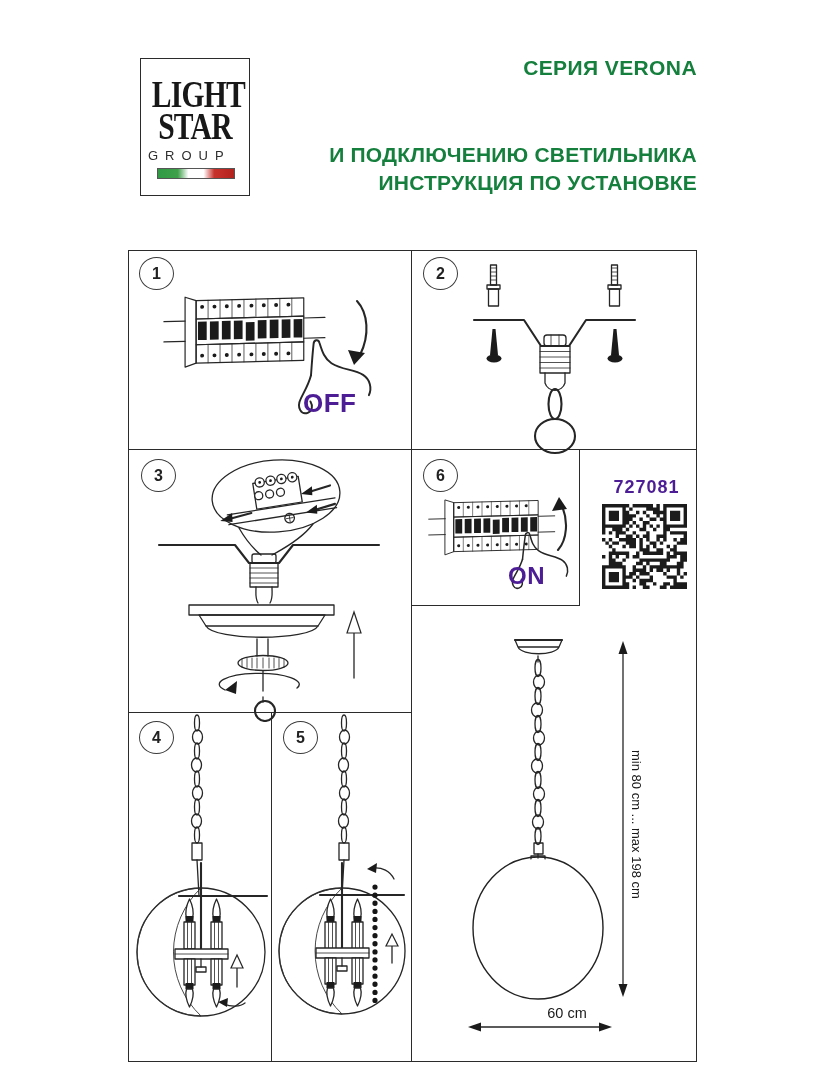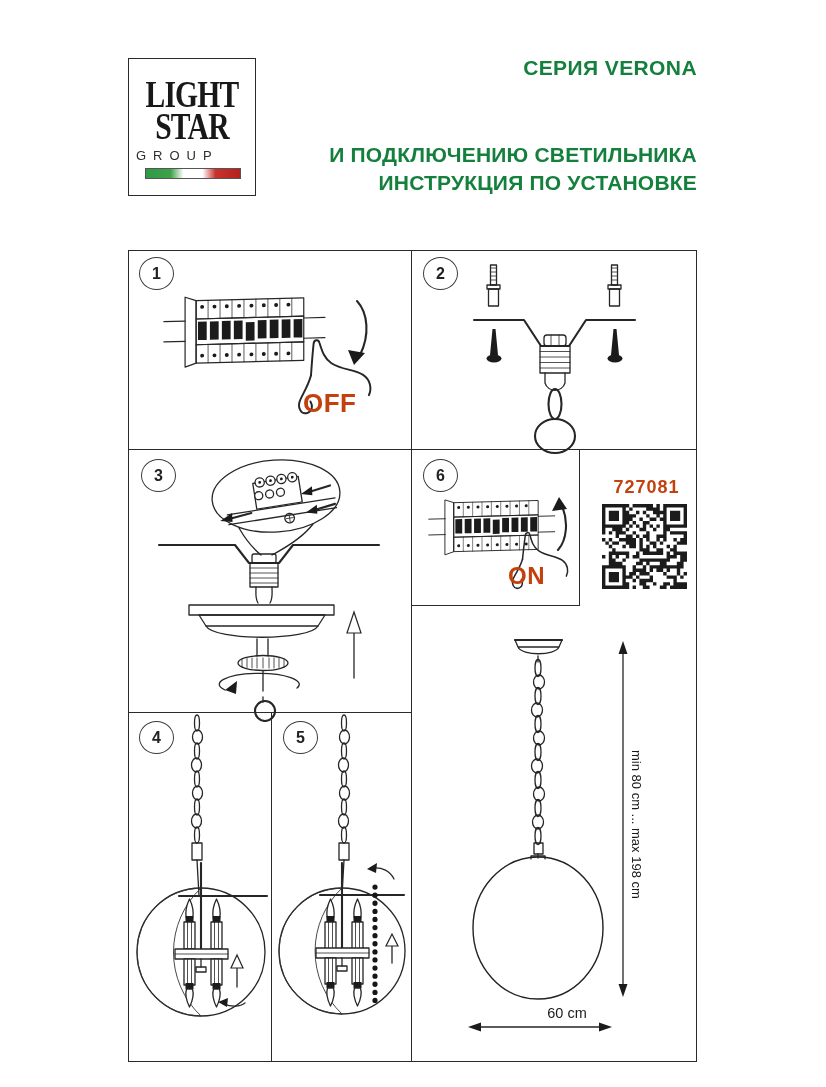--- a/index.html
+++ b/index.html
@@ -1,20 +1,20 @@
 <!DOCTYPE html>
 <html><head>
 <meta charset="utf-8">
 <style>
   html,body{margin:0;padding:0;background:#fff;}
   #sheet{position:relative;width:826px;height:1087px;background:#fff;overflow:hidden;
          font-family:"Liberation Sans",sans-serif;color:#1f1f1f;}
 
   
-  .logo-box{position:absolute;left:128px;top:58px;width:128px;height:138px;
+  .logo-box{position:absolute;left:140px;top:58px;width:110px;height:138px;
             border:1.6px solid #2b2b2b;box-sizing:border-box;background:#fff;}
   .logo-word{font-family:"Liberation Serif",serif;font-weight:700;font-size:37px;line-height:32px;
              text-align:center;letter-spacing:-1px;transform:scaleX(.8);transform-origin:50% 50%;color:#181818;}
   .logo-w1{margin-top:20px;}
   .logo-group{margin-top:5px;text-align:left;font-size:13px;letter-spacing:7px;text-indent:7px;color:#2d2d2d;}
   .logo-flag{position:absolute;left:16px;right:14px;bottom:16px;height:9px;border:1px solid #555;
              background:linear-gradient(90deg,#2f9a44 0%,#3fa04a 26%,#ffffff 40%,#ffffff 60%,#c8322d 74%,#b3221d 100%);}
   .hdr-right{position:absolute;right:129px;text-align:right;font-weight:700;color:#15803d;}
   .hdr-series{top:54px;font-size:21px;line-height:28px;letter-spacing:.4px;}
   .hdr-title{top:141px;font-size:21px;line-height:28px;letter-spacing:.2px;}
@@ -31,21 +31,21 @@
 
   .draw{position:absolute;left:0;top:0;z-index:3;pointer-events:none;}
   #sheet > svg.abs-draw{position:absolute;z-index:3;}
 
   
   .stepnum{position:absolute;z-index:4;width:33px;height:31px;border:1.6px solid #3a3a3a;border-radius:50%;
            background:#fff;display:flex;align-items:center;justify-content:center;
            font-size:16px;font-weight:700;color:#222;}
 
   
-  .lbl{position:absolute;z-index:4;font-weight:700;color:#c2410c;}
+  .lbl{position:absolute;z-index:4;font-weight:700;color:#4c1d95;}
   #lbl-off{left:303px;top:388px;font-size:26px;letter-spacing:.5px;}
   #lbl-on{left:508px;top:562px;font-size:24px;letter-spacing:.5px;}
   #lbl-art{left:598px;top:477px;width:97px;text-align:center;font-size:18px;letter-spacing:1px;}
   #lbl-h{left:629px;top:750px;font-weight:400;font-size:13px;writing-mode:vertical-rl;white-space:nowrap;color:#1a1a1a;}
   #lbl-w{left:531px;top:1005px;width:72px;text-align:center;font-weight:400;font-size:14.5px;color:#1a1a1a;}
 
   
   svg path,svg line,svg rect,svg ellipse,svg circle,svg polyline{
       stroke:#262626;fill:none;stroke-width:1.3;stroke-linecap:round;stroke-linejoin:round;}
   svg .fl{fill:#1b1b1b;stroke:none;}

